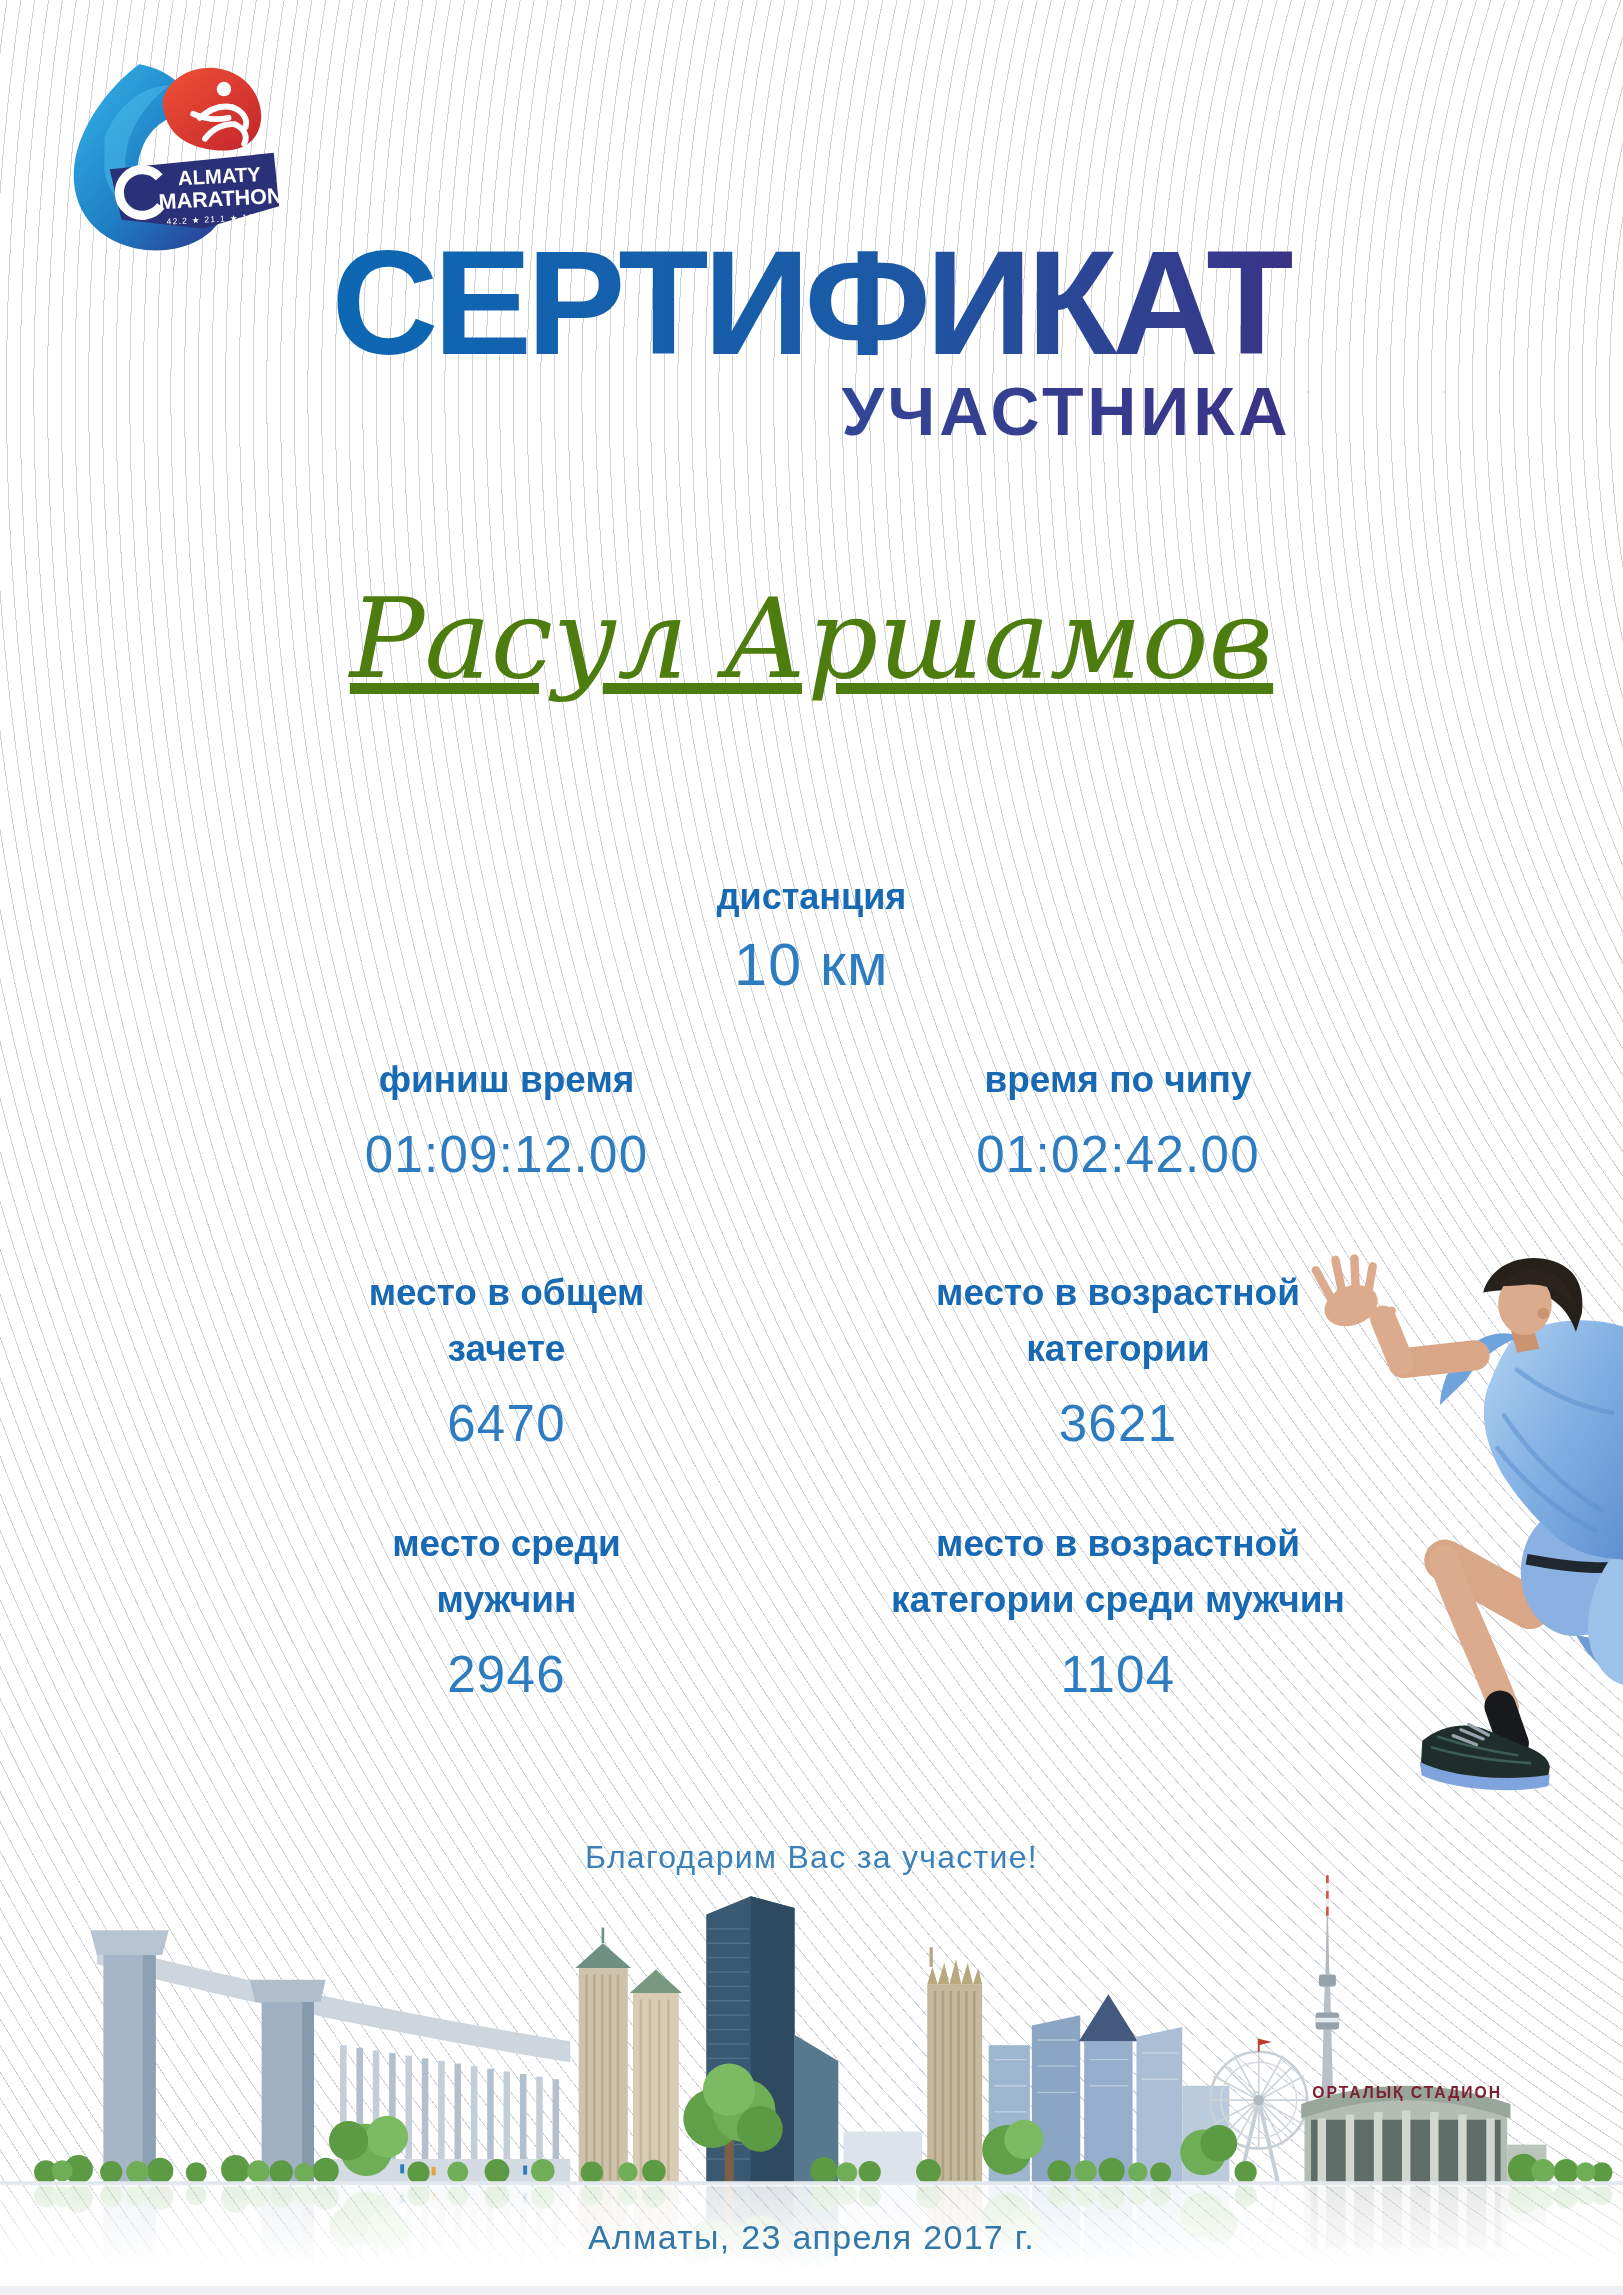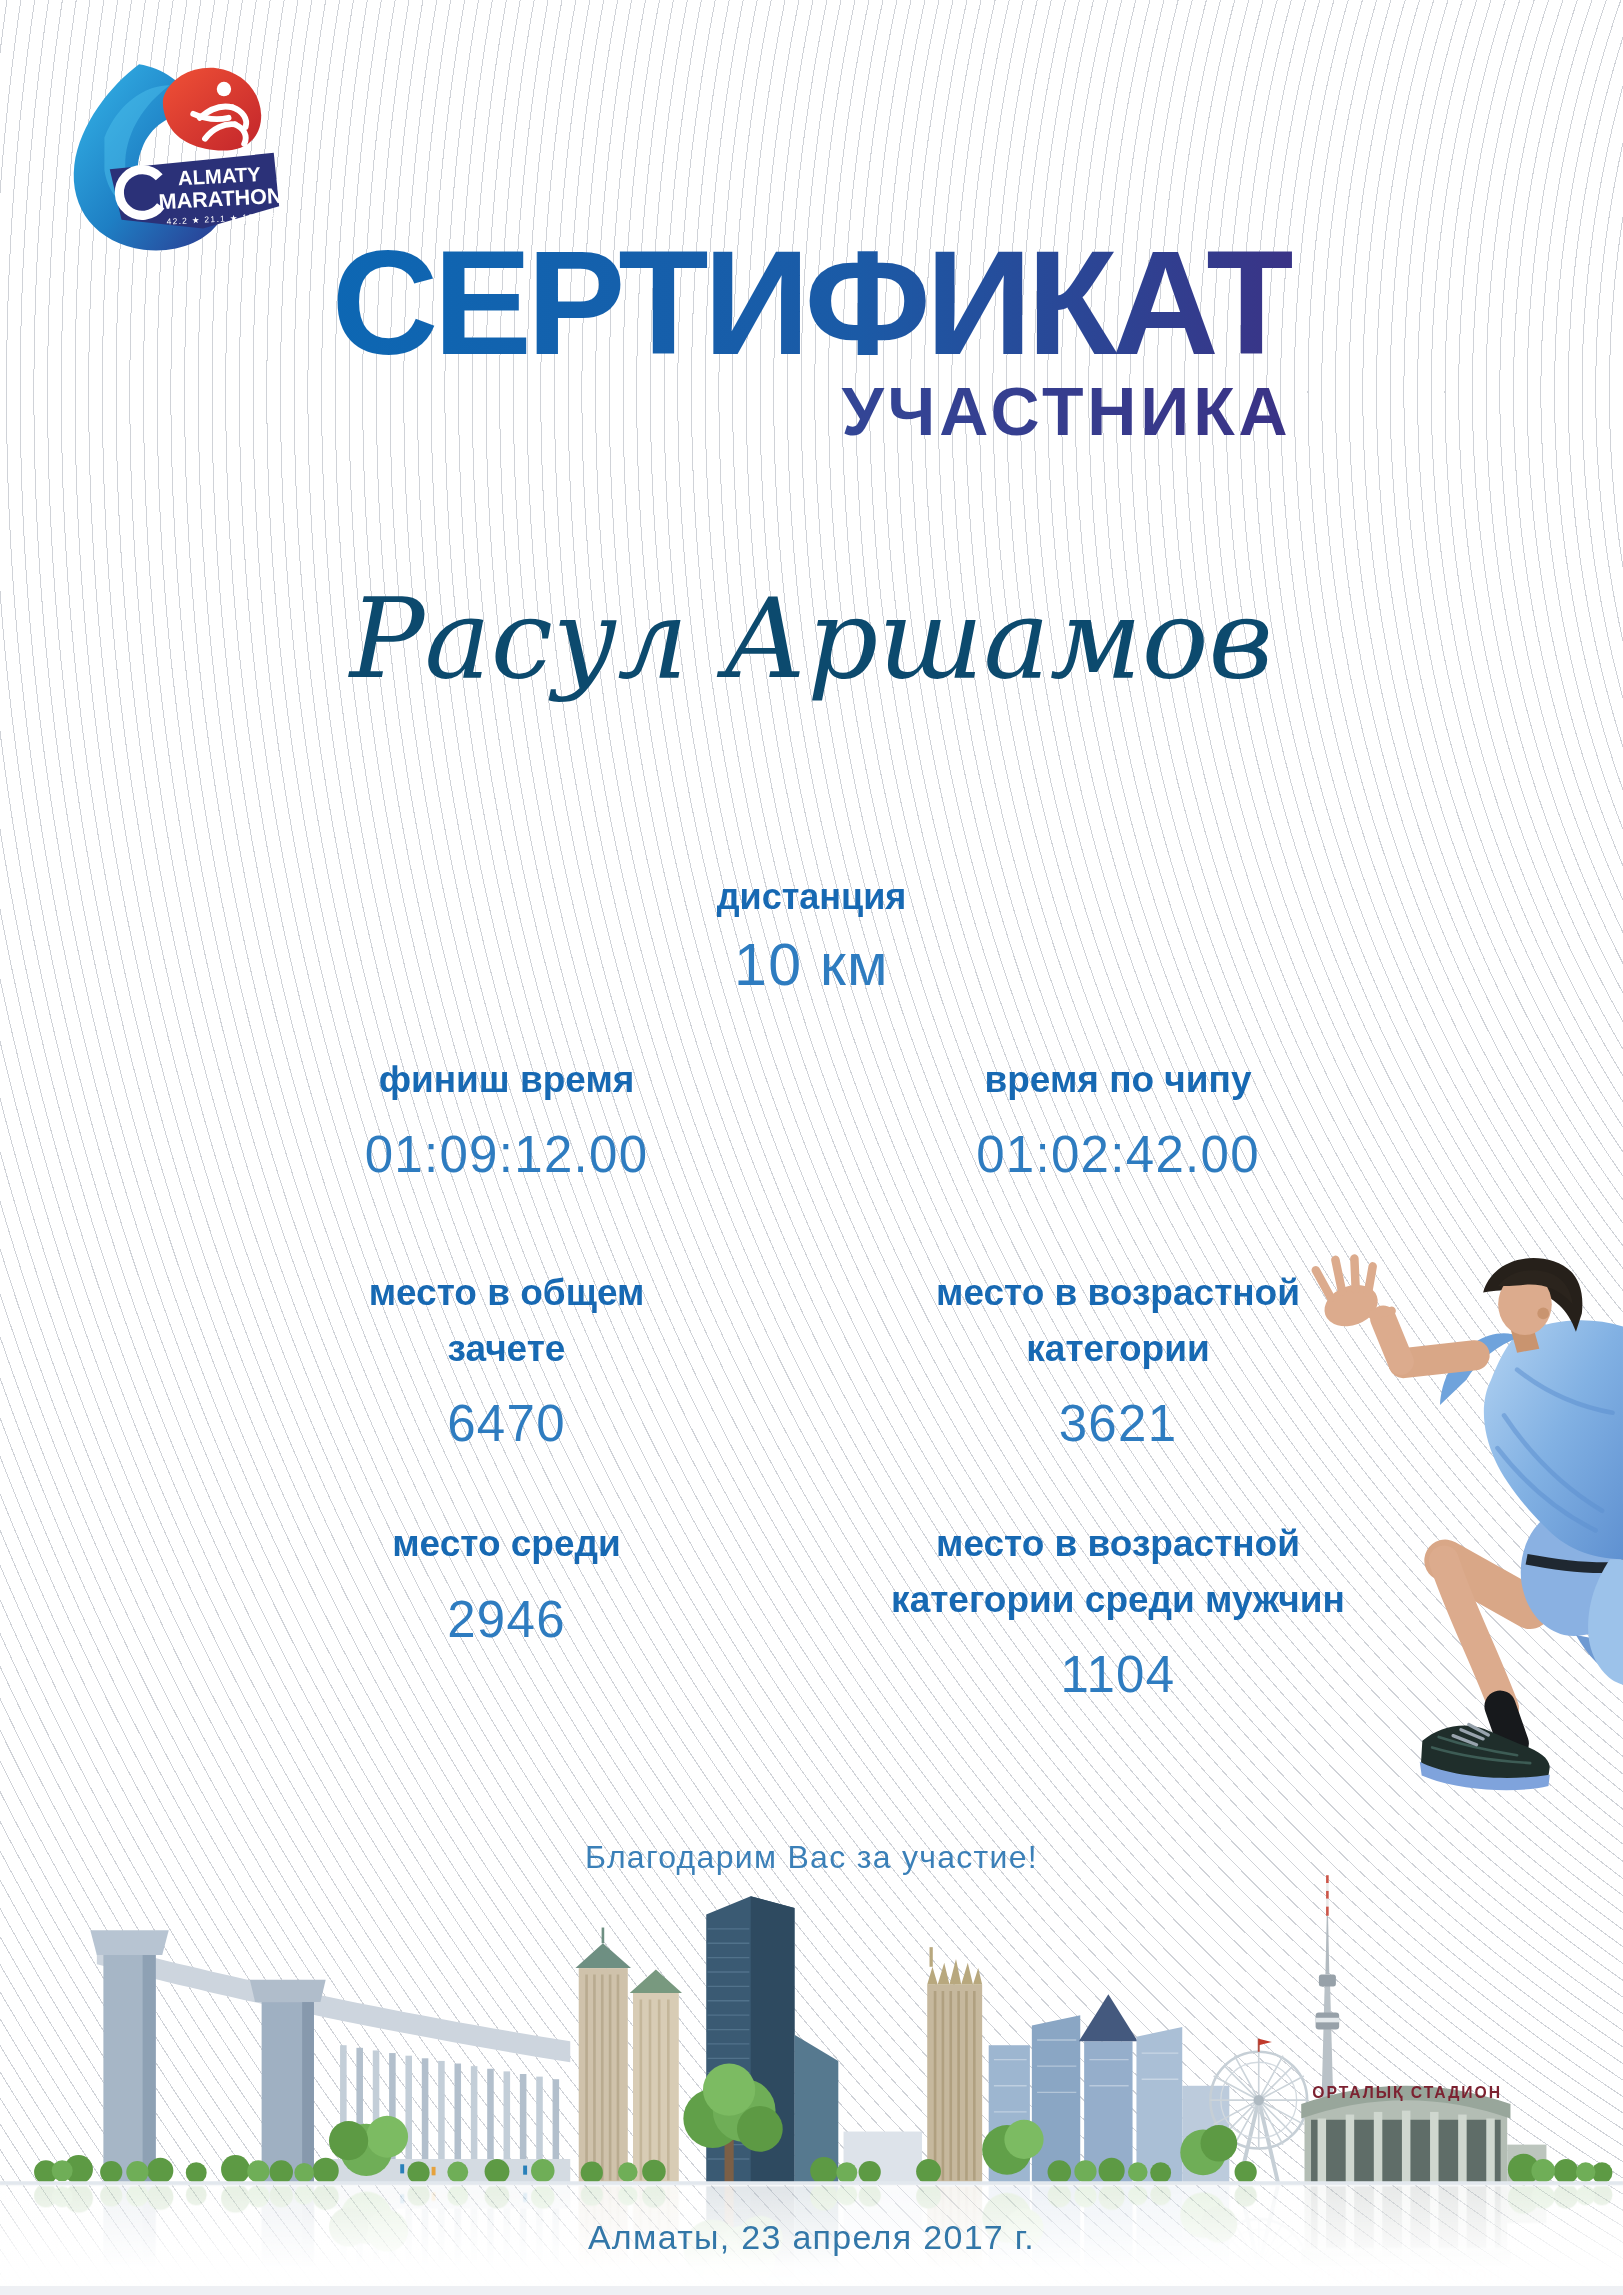--- a/index.html
+++ b/index.html
@@ -31,21 +31,21 @@
   .title-sub{
     font-size:68px;font-weight:bold;letter-spacing:3.9px;line-height:1;
     margin-top:3px;
     background:linear-gradient(90deg,#2a5ba8 0%,#3a3386 100%);
     -webkit-background-clip:text;background-clip:text;color:transparent;
     display:block;white-space:nowrap;
   }
   .name{
     position:absolute;top:570px;left:0;width:100%;text-align:center;
     font-family:"DejaVu Serif",serif;font-style:italic;
-    font-size:111px;line-height:1.25;color:#0c4a6e;white-space:nowrap;
+    font-size:111px;line-height:1.25;color:#4d7c0f;white-space:nowrap;text-decoration:underline;
   }
   .event-line{
     position:absolute;top:763px;left:0;width:100%;text-align:center;
     font-size:37px;color:#4084bd;letter-spacing:1.3px;
   }
   .dist-label{
     position:absolute;top:876px;left:0;width:100%;text-align:center;
     font-size:36px;font-weight:bold;color:#1769b3;
   }
   .dist-value{
@@ -158,20 +158,21 @@
   <div class="res-cell col-r row-2">
     <div class="res-label">
       <span>место в возрастной</span>
       <span>категории</span>
     </div>
     <div class="res-value">3621</div>
   </div>
   <div class="res-cell col-l row-3">
     <div class="res-label">
       <span>место среди</span>
+      <span>мужчин</span>
     </div>
     <div class="res-value">2946</div>
   </div>
   <div class="res-cell col-r row-3">
     <div class="res-label">
       <span>место в возрастной</span>
       <span>категории среди мужчин</span>
     </div>
     <div class="res-value">1104</div>
   </div>

